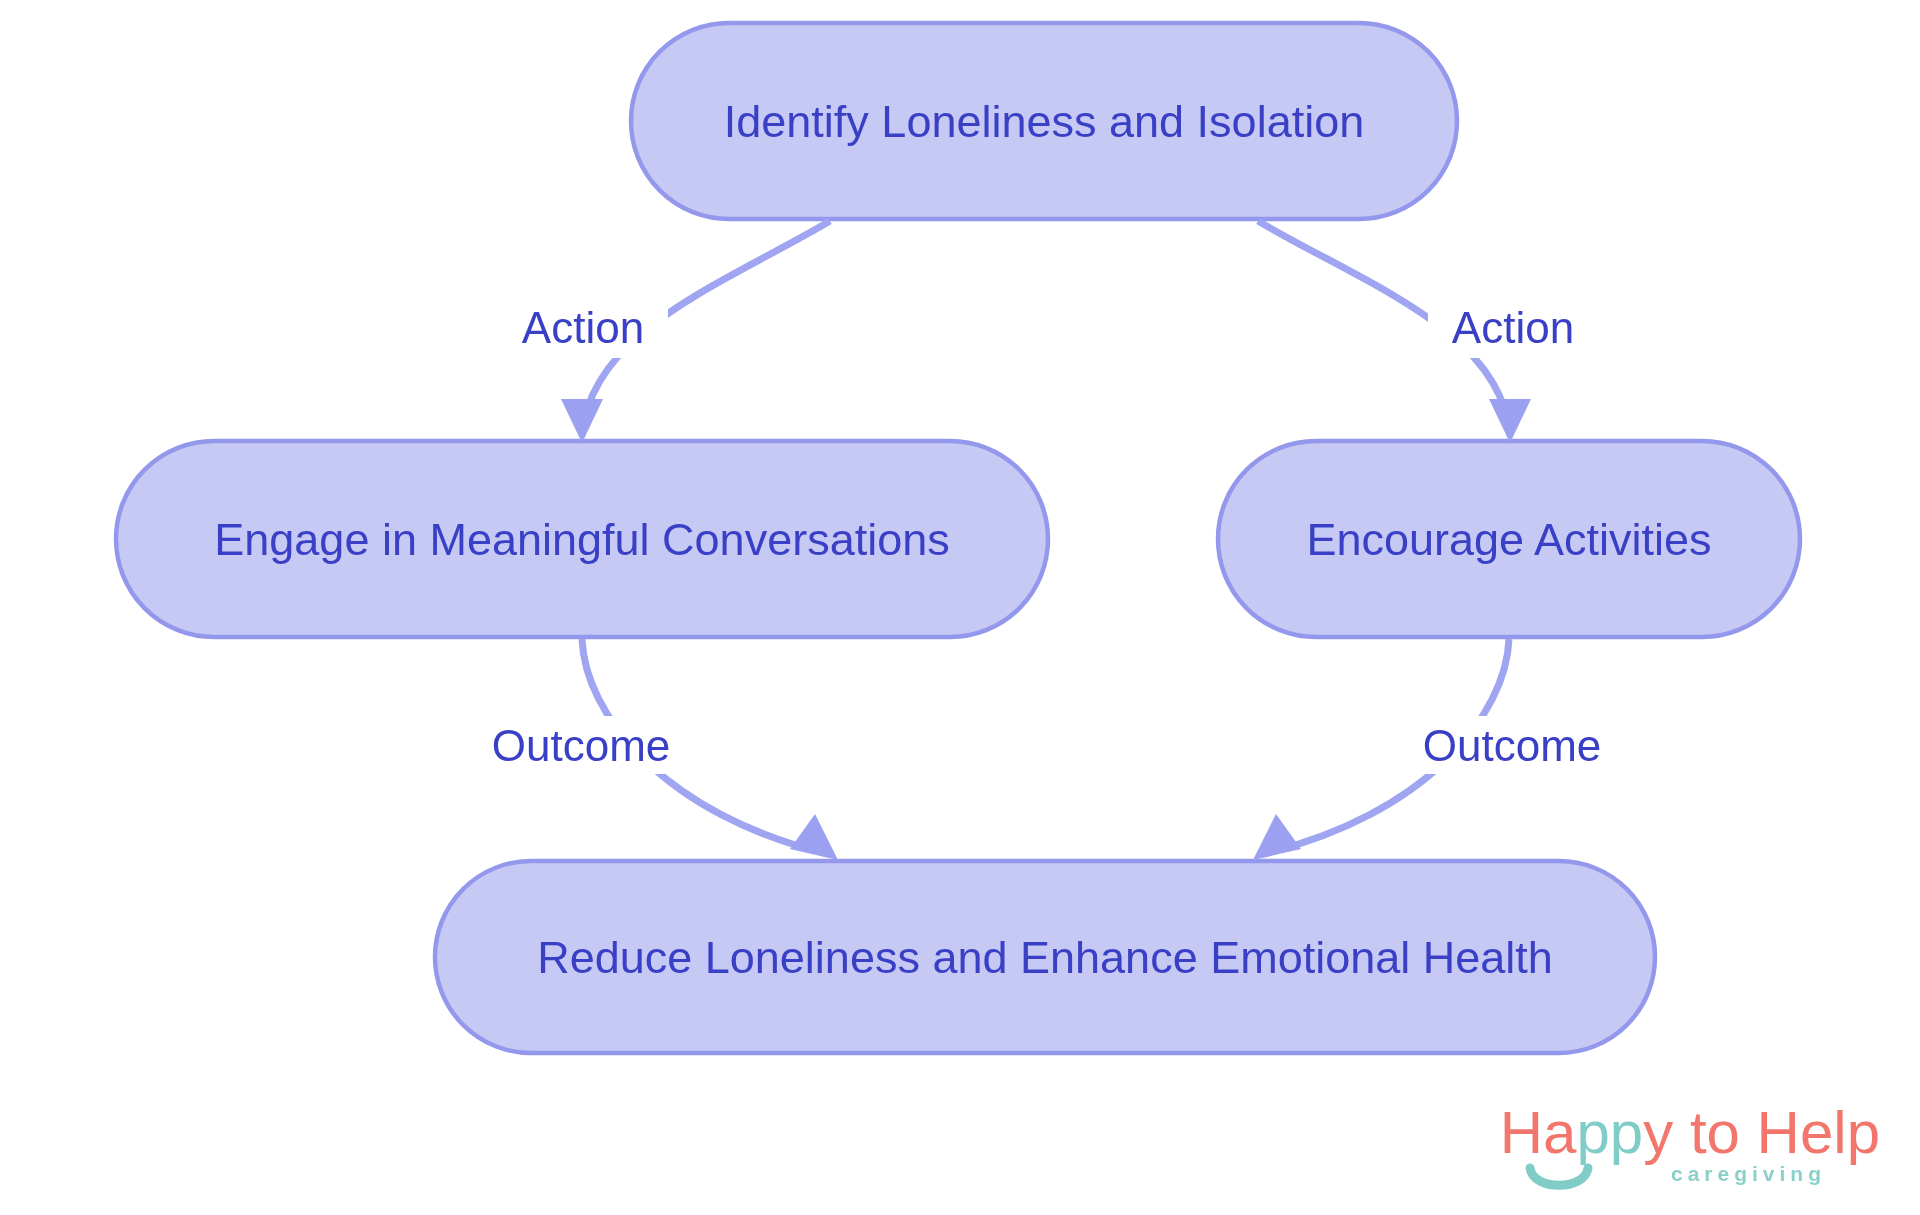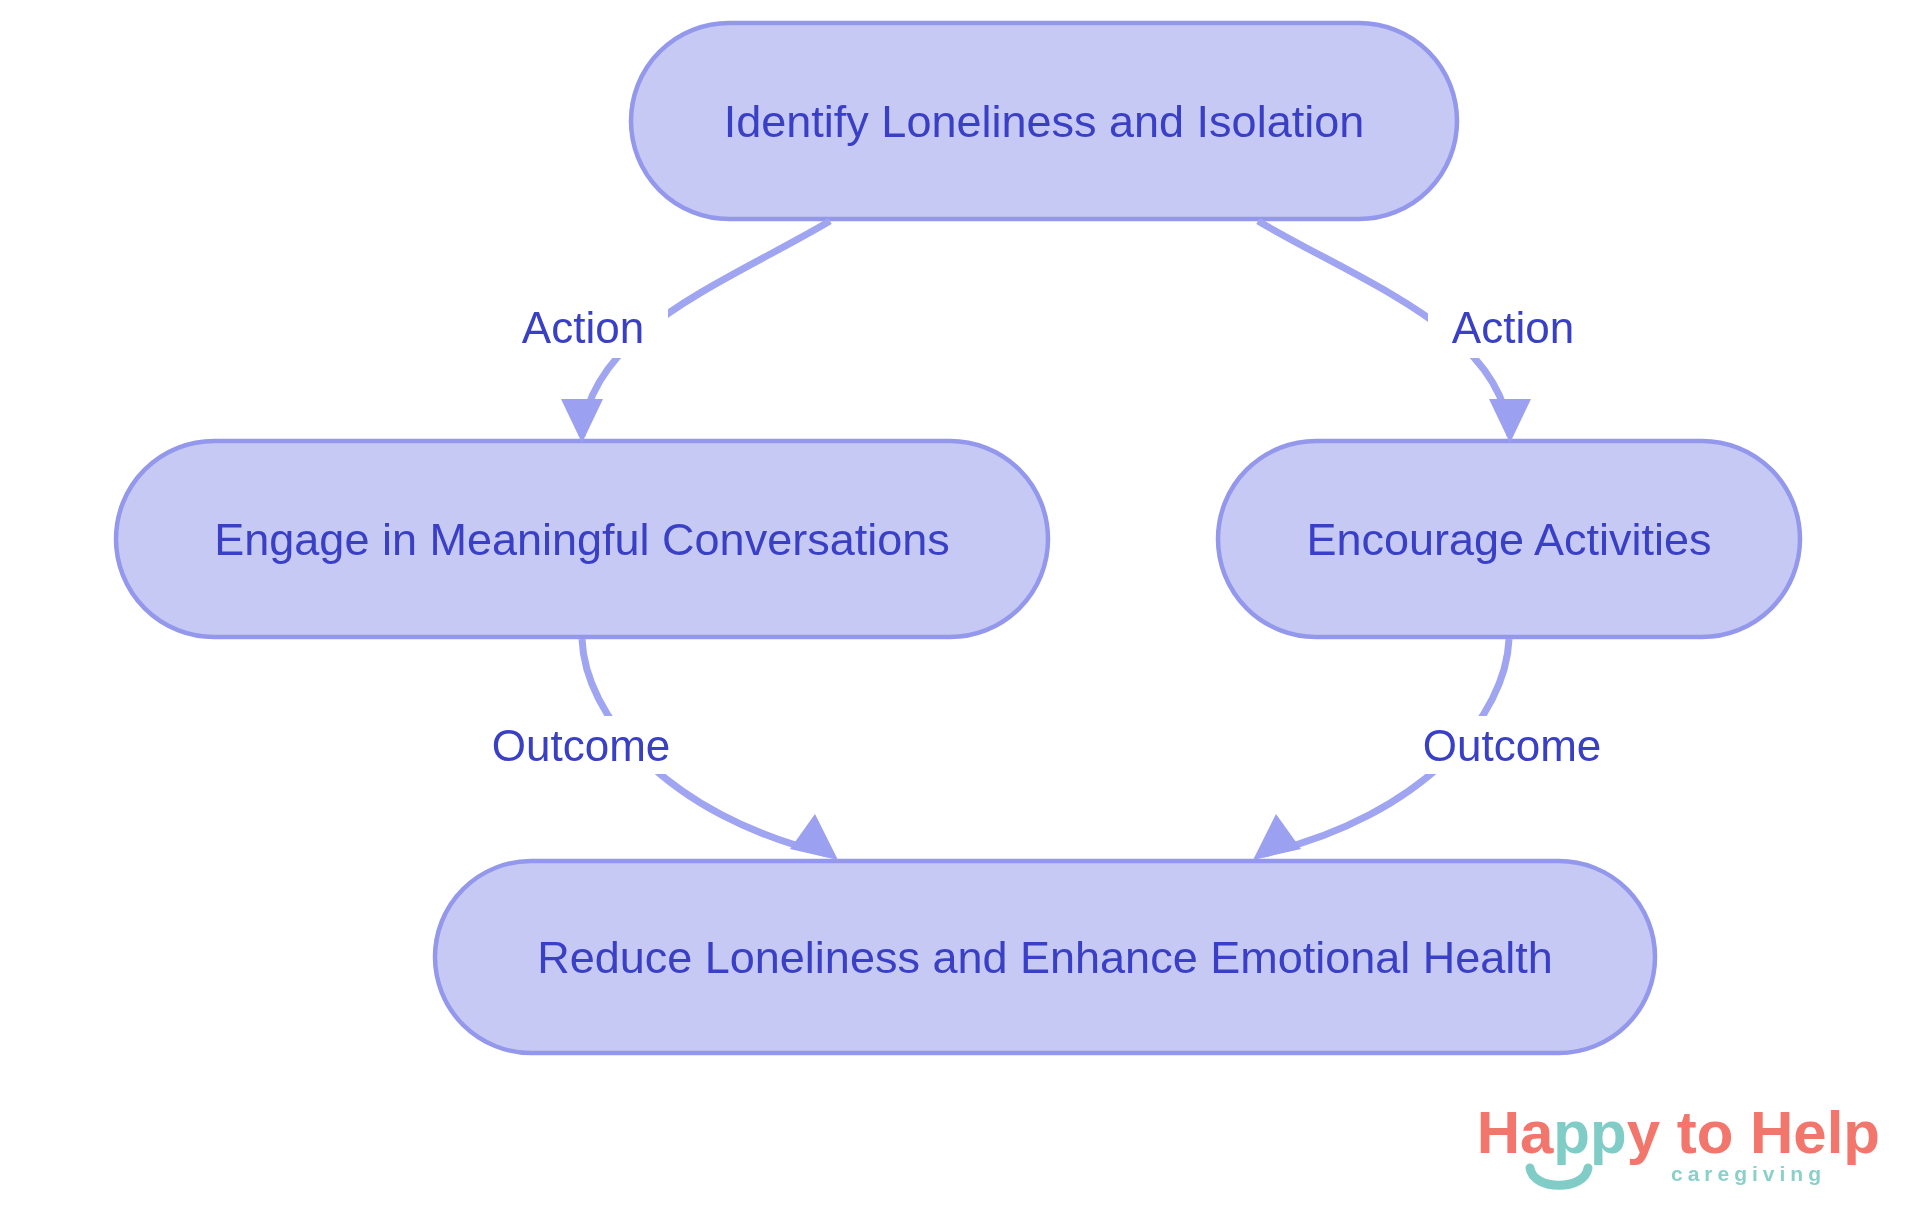--- a/index.html
+++ b/index.html
@@ -52,21 +52,21 @@
   }
   .logo {
     position: absolute;
     left: 1424px;
     top: 1102px;
     width: 456px;
     text-align: right;
   }
   .logo-main {
     font-size: 60px;
-    font-weight: bold;
+    font-weight: normal;
     line-height: 62px;
     letter-spacing: 0px;
     white-space: nowrap;
   }
   .logo-coral { color: #f2766b; }
   .logo-teal  { color: #7fcdc6; }
   .logo-sub {
     font-size: 21px;
     font-weight: bold;
     letter-spacing: 5px;

